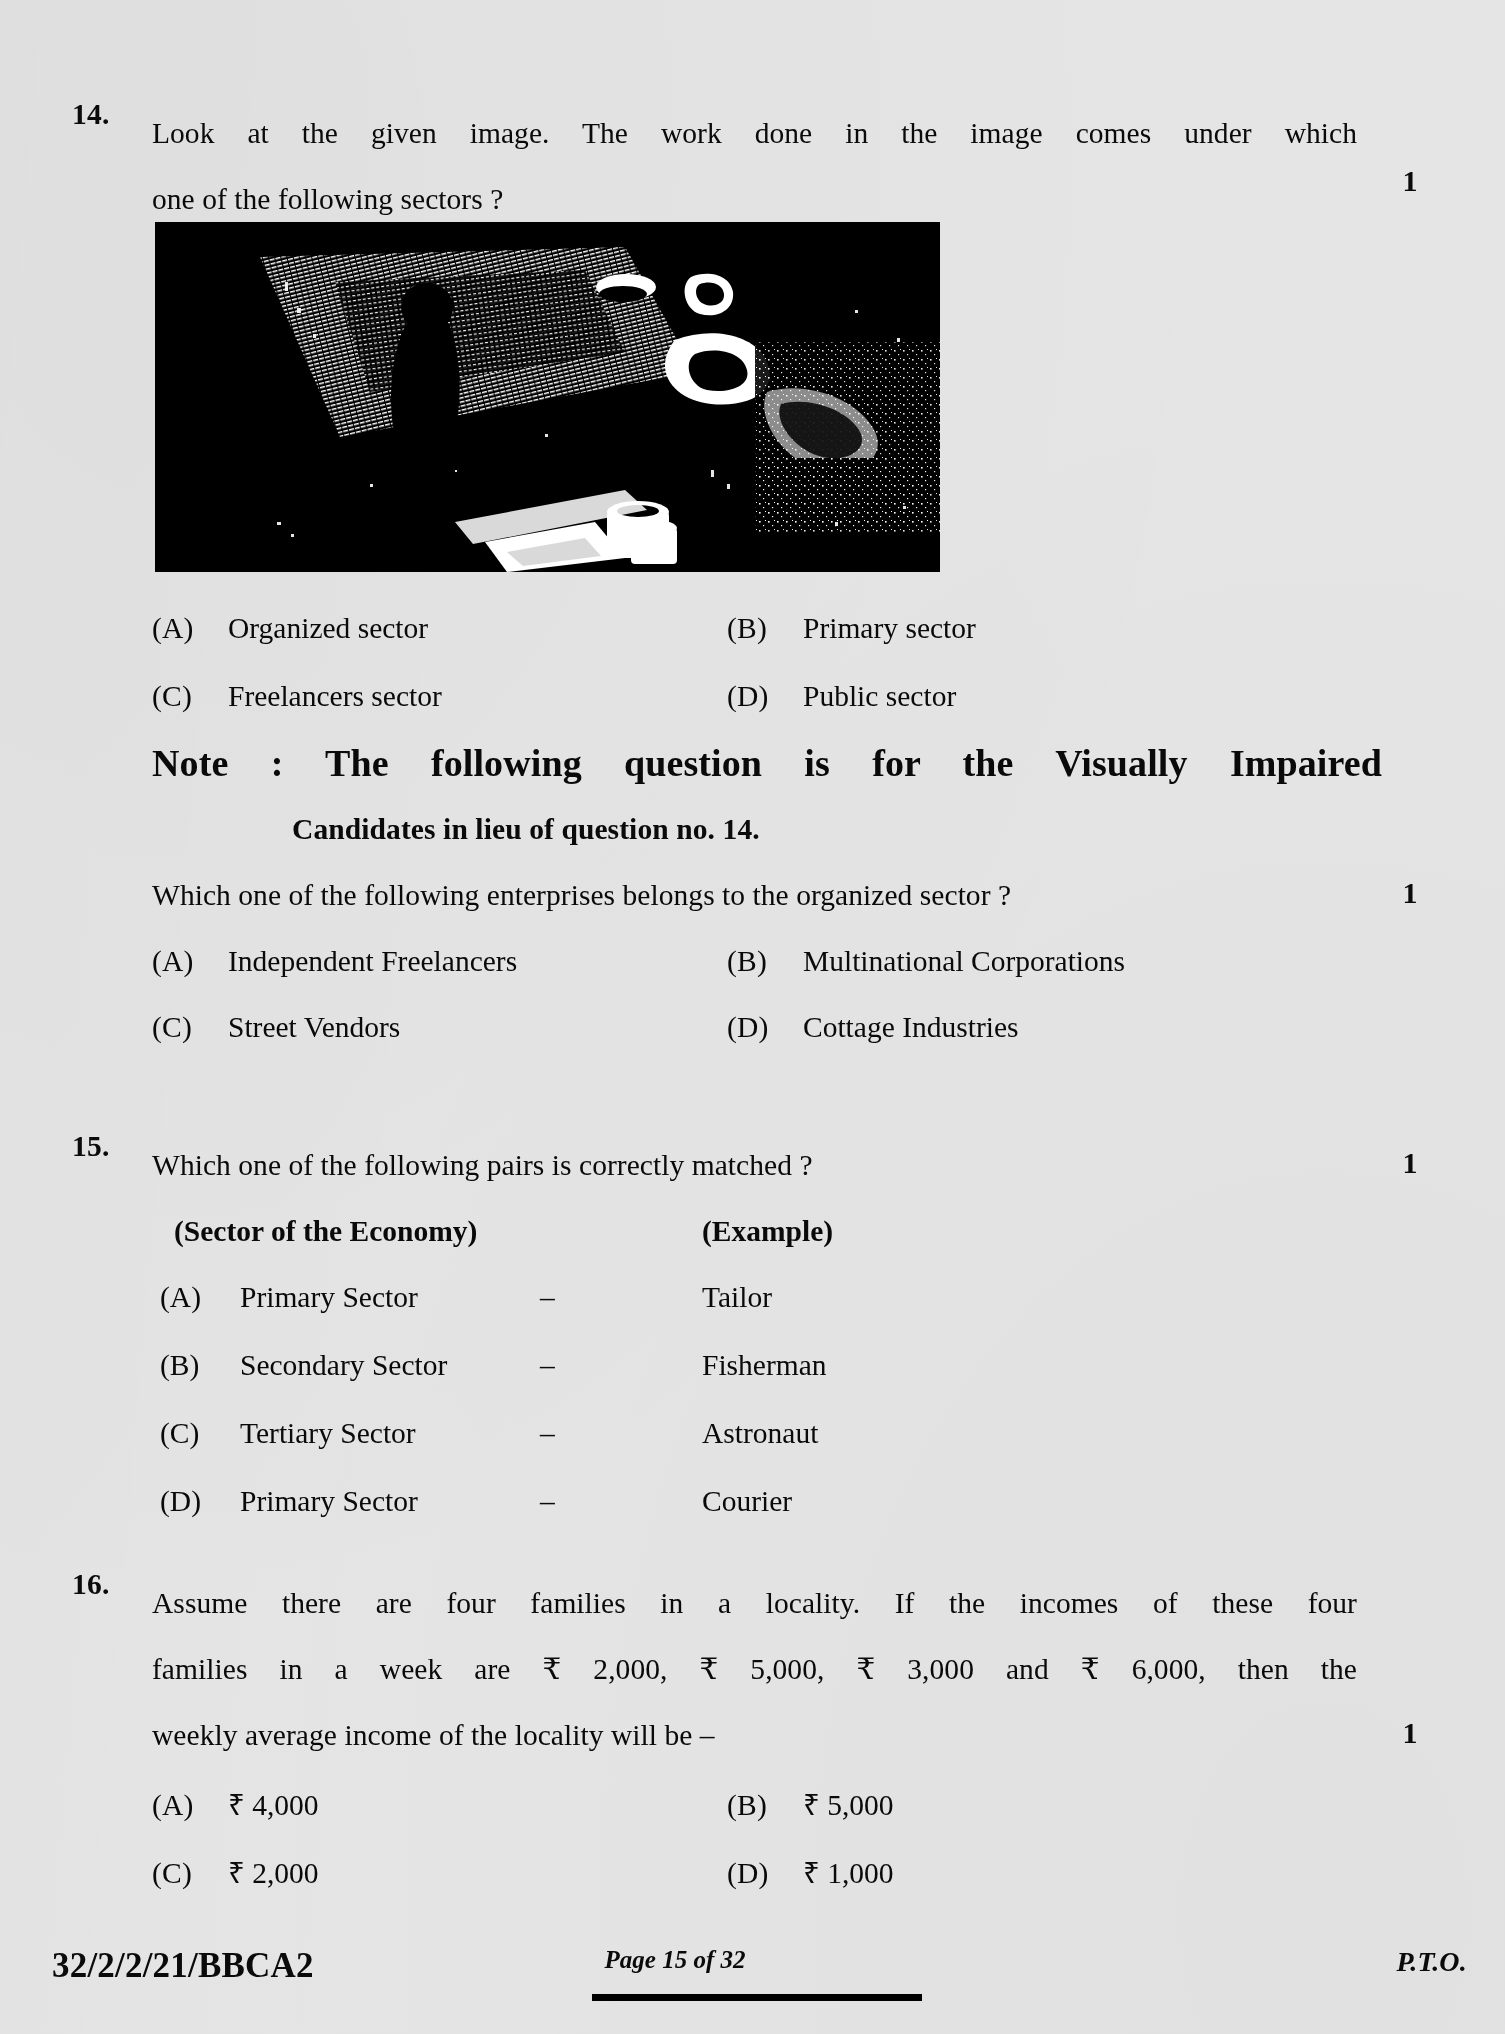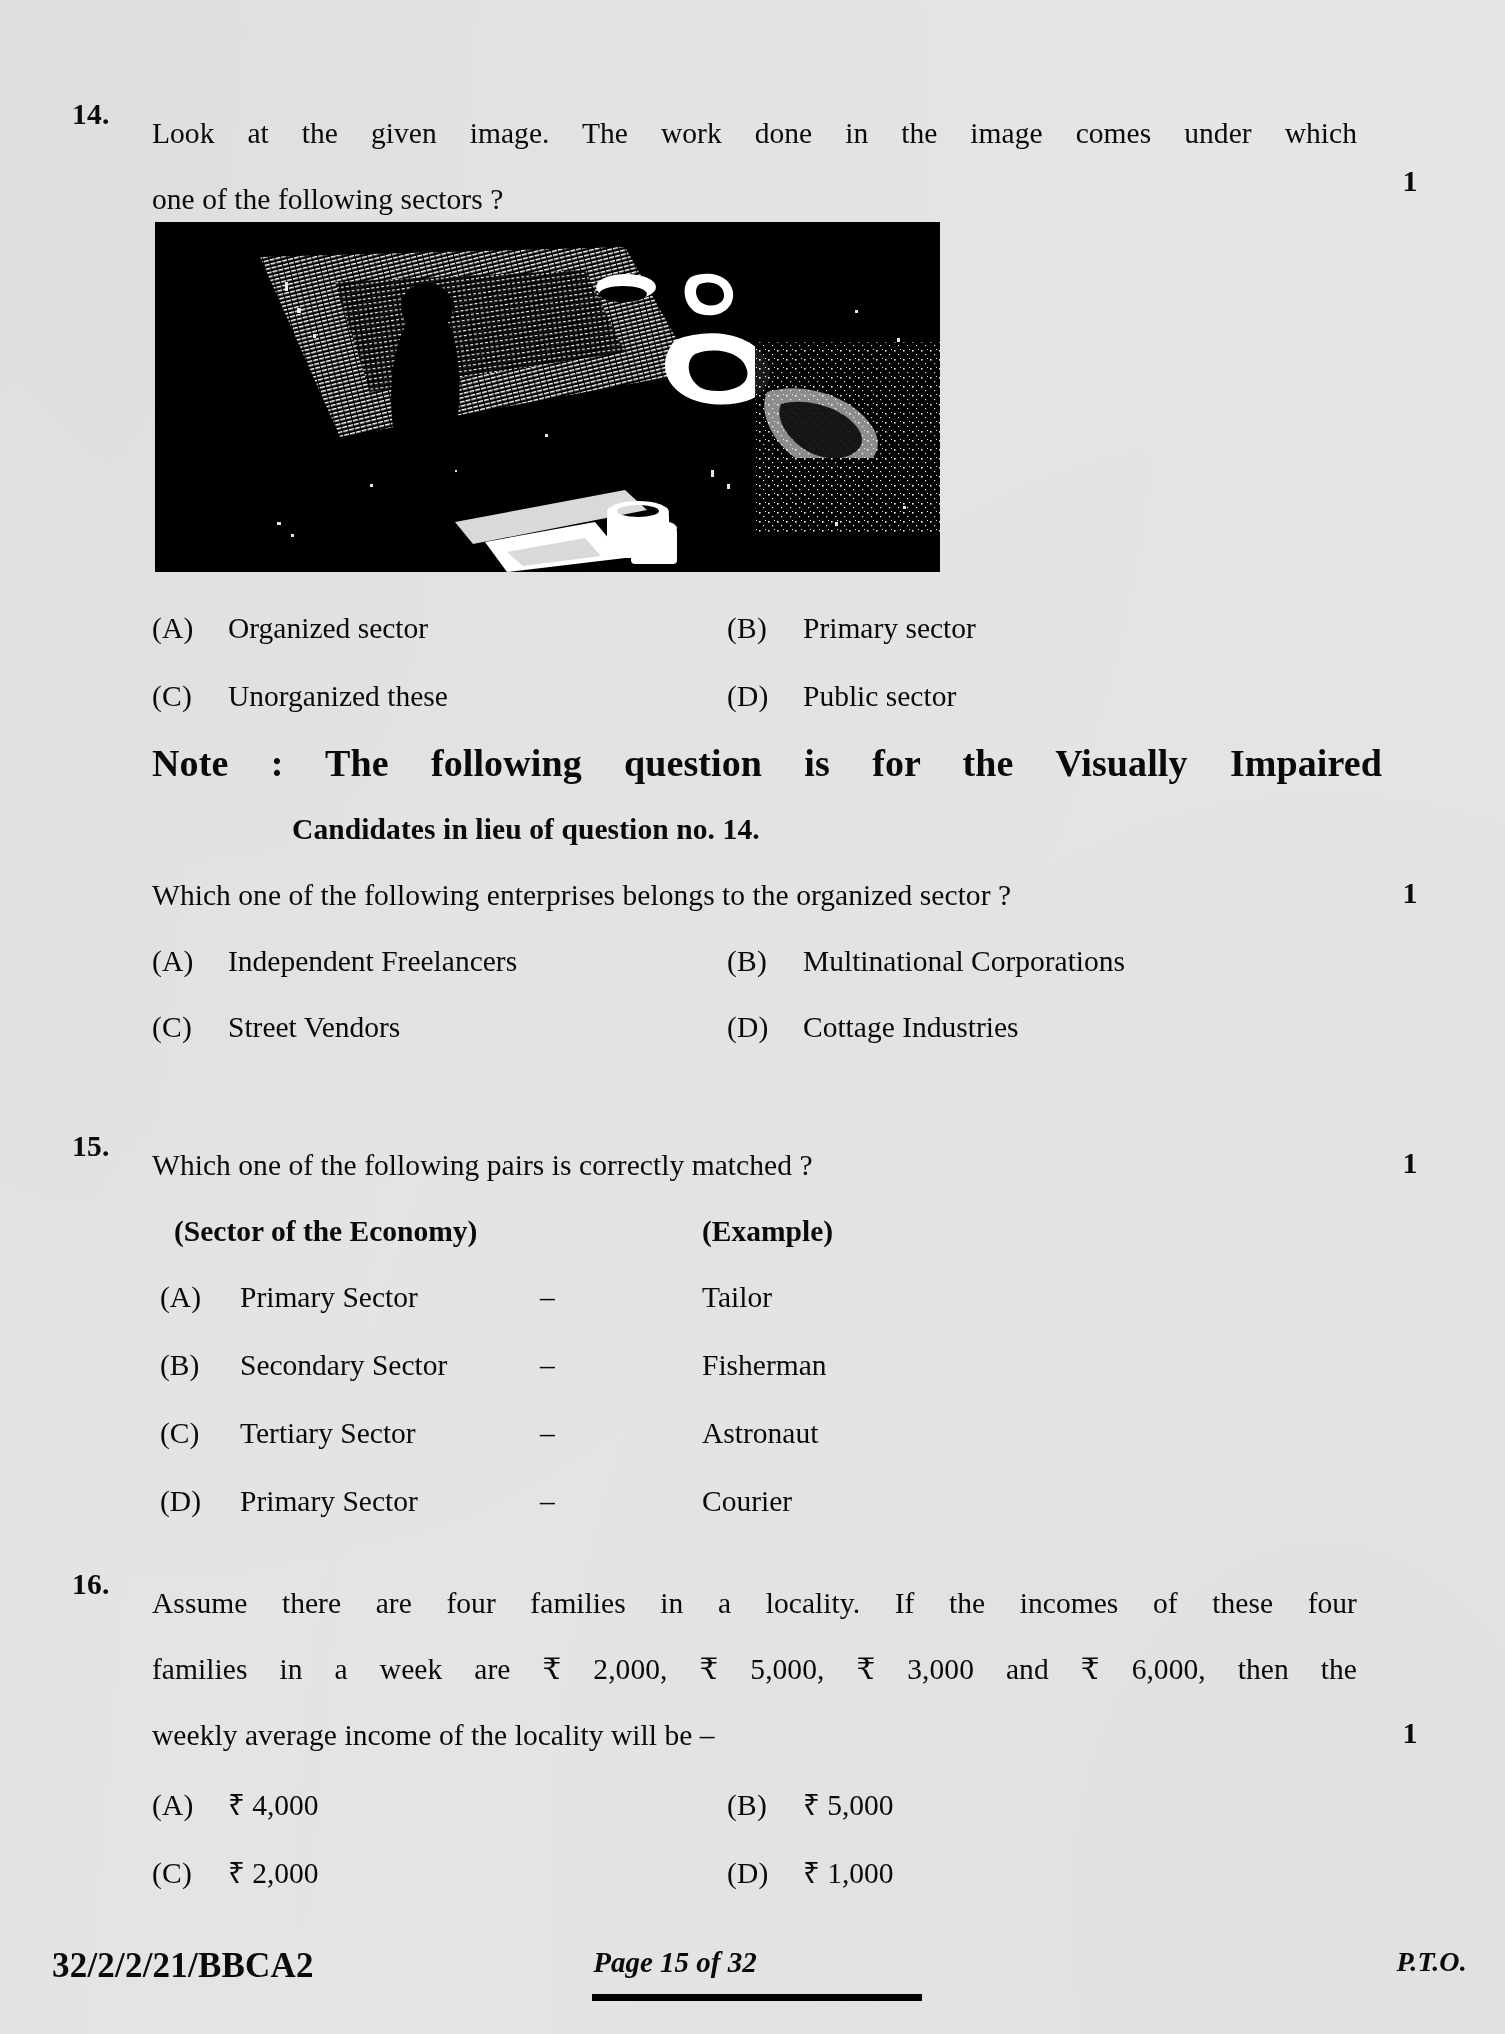--- a/index.html
+++ b/index.html
@@ -183,21 +183,21 @@
     font-weight: 700;
     letter-spacing: 0.2px;
     white-space: nowrap;
   }
   .footer .pageno {
     position: absolute;
     left: 0;
     top: 0;
     width: 1350px;
     text-align: center;
-    font-size: 29px;
+    font-size: 25px;
     font-weight: 700;
     font-style: italic;
     white-space: nowrap;
   }
   .footer .rule {
     position: absolute;
     left: 592px;
     top: 48px;
     width: 330px;
     height: 7px;
@@ -304,21 +304,21 @@
         <span class="opttext">Organized sector</span>
       </div>
       <div class="opt colB">
         <span class="optlabel">(B)</span>
         <span class="opttext">Primary sector</span>
       </div>
     </div>
     <div class="optrow" style="top:663px;">
       <div class="opt colA">
         <span class="optlabel">(C)</span>
-        <span class="opttext">Unorganized these</span>
+        <span class="opttext">Freelancers sector</span>
       </div>
       <div class="opt colB">
         <span class="optlabel">(D)</span>
         <span class="opttext">Public sector</span>
       </div>
     </div>
 
     <div class="noteblock" style="top:730px;">
       <div class="noteline1">Note : The following question is for the Visually Impaired</div>
       <div class="noteline2">Candidates in lieu of question no. 14.</div>

